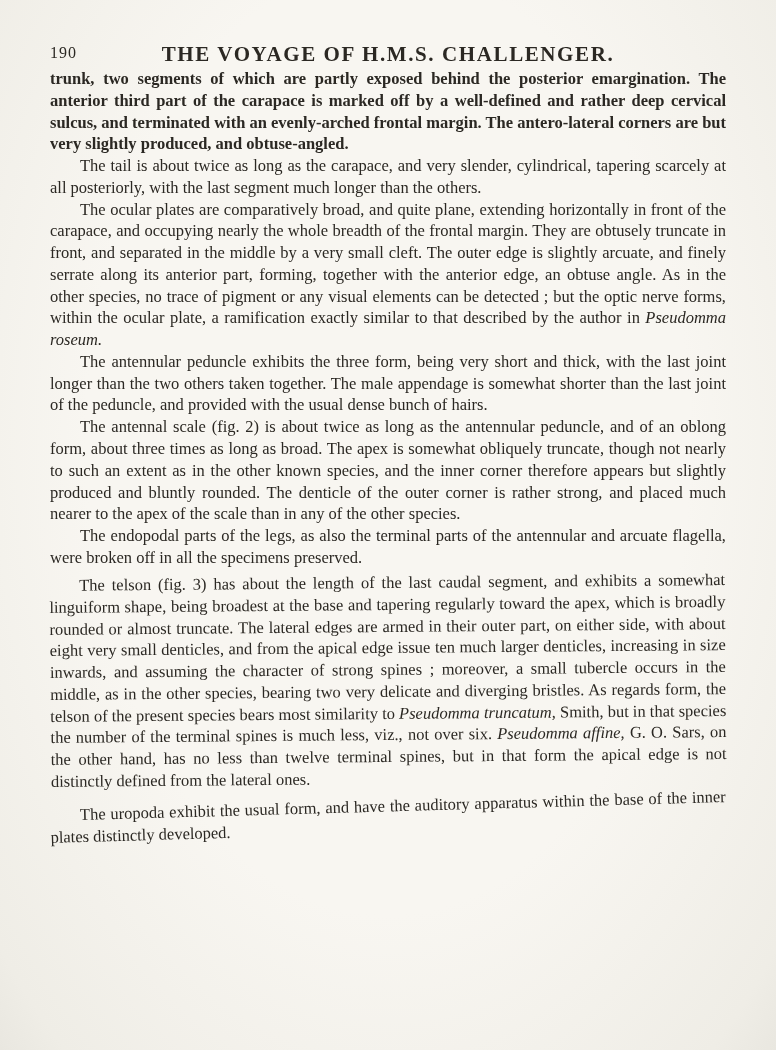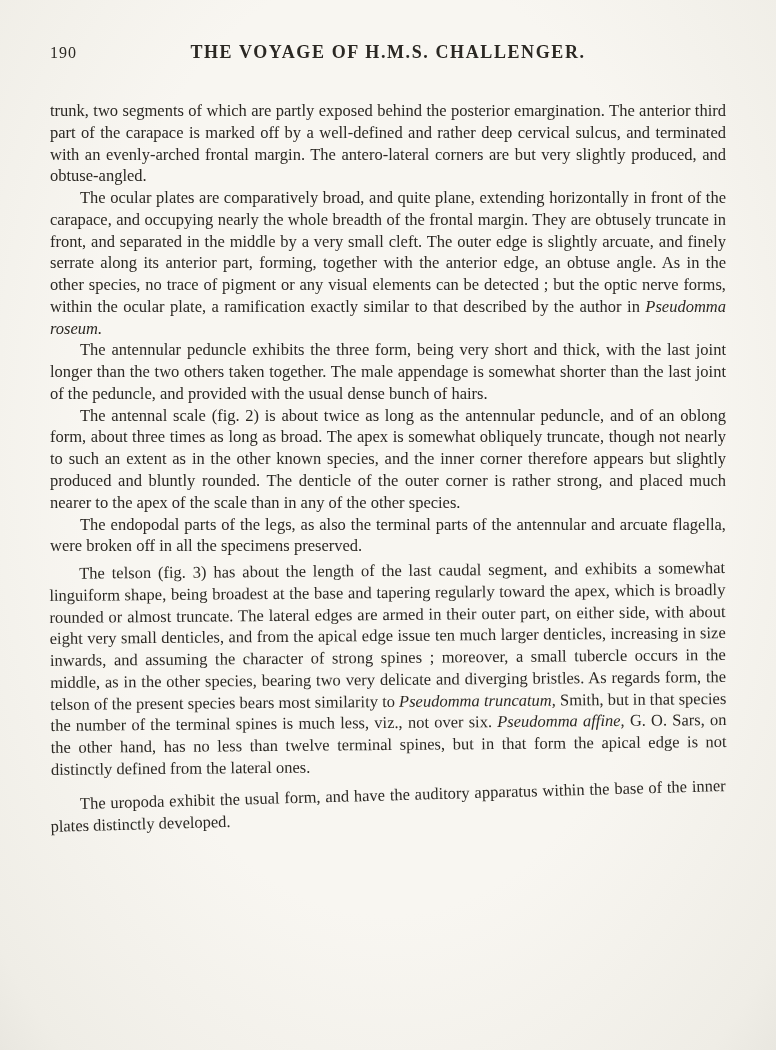--- a/index.html
+++ b/index.html
@@ -15,48 +15,49 @@
     width: 776px;
     height: 1050px;
     box-sizing: border-box;
     padding: 42px 50px 0 50px;
     color: #2b2823;
     background: radial-gradient(ellipse at 50% 42%, #f8f6f1 55%, #efede6 92%, #e9e7e0 100%);
   }
   .header {
     position: relative;
     height: 26px;
-    margin-bottom: 32px;
+    margin-bottom: 0;
   }
   .page-number {
     position: absolute;
     left: 0;
     top: 2px;
     font-size: 16px;
     letter-spacing: 1px;
   }
   .running-title {
     display: block;
     text-align: center;
-    font-size: 18px;
+    font-size: 21px;
     letter-spacing: 1.6px;
     font-weight: bold;
     font-stretch: normal;
   }
   .body-text {
     font-size: 16.5px;
     line-height: 1.32;
     text-align: justify;
   }
   .body-text p {
     margin: 0;
     text-indent: 30px;
   }
   .body-text p:first-child {
     text-indent: 0;
+    font-weight: bold;
   }
   .body-text p:nth-last-child(2) {
     transform: rotate(-0.5deg);
     transform-origin: 100% 50%;
   }
   .body-text p:last-child {
     transform: rotate(-1.6deg);
     transform-origin: 100% 50%;
   }
   .italic { font-style: italic; }
@@ -64,20 +65,21 @@
 </head>
 <body>
 
 <div class="page">
   <div class="header">
     <span class="page-number">190</span>
     <span class="running-title">THE VOYAGE OF H.M.S. CHALLENGER.</span>
   </div>
   <div class="body-text" id="page-body">
       <p><span>trunk, two segments of which are partly exposed behind the posterior emargination. The anterior third part of the carapace is marked off by a well-defined and rather deep cervical sulcus, and terminated with an evenly-arched frontal margin.  The antero-lateral corners are but very slightly produced, and obtuse-angled.</span></p>
+      <p><span>The tail is about twice as long as the carapace, and very slender, cylindrical, tapering scarcely at all posteriorly, with the last segment much longer than the others.</span></p>
       <p><span>The ocular plates are comparatively broad, and quite plane, extending horizontally in front of the carapace, and occupying nearly the whole breadth of the frontal margin. They are obtusely truncate in front, and separated in the middle by a very small cleft. The outer edge is slightly arcuate, and finely serrate along its anterior part, forming, together with the anterior edge, an obtuse angle.  As in the other species, no trace of pigment or any visual elements can be detected ; but the optic nerve forms, within the ocular plate, a ramification exactly similar to that described by the author in </span><span class="italic">Pseudomma roseum.</span></p>
       <p><span>The antennular peduncle exhibits the three form, being very short and thick, with the last joint longer than the two others taken together.  The male appendage is somewhat shorter than the last joint of the peduncle, and provided with the usual dense bunch of hairs.</span></p>
       <p><span>The antennal scale (fig. 2) is about twice as long as the antennular peduncle, and of an oblong form, about three times as long as broad.  The apex is somewhat obliquely truncate, though not nearly to such an extent as in the other known species, and the inner corner therefore appears but slightly produced and bluntly rounded.  The denticle of the outer corner is rather strong, and placed much nearer to the apex of the scale than in any of the other species.</span></p>
       <p><span>The endopodal parts of the legs, as also the terminal parts of the antennular and arcuate flagella, were broken off in all the specimens preserved.</span></p>
       <p><span>The telson (fig. 3) has about the length of the last caudal segment, and exhibits a somewhat linguiform shape, being broadest at the base and tapering regularly toward the apex, which is broadly rounded or almost truncate.  The lateral edges are armed in their outer part, on either side, with about eight very small denticles, and from the apical edge issue ten much larger denticles, increasing in size inwards, and assuming the character of strong spines ; moreover, a small tubercle occurs in the middle, as in the other species, bearing two very delicate and diverging bristles.  As regards form, the telson of the present species bears most similarity to </span><span class="italic">Pseudomma truncatum,</span><span> Smith, but in that species the number of the terminal spines is much less, viz., not over six.  </span><span class="italic">Pseudomma affine,</span><span> G. O. Sars, on the other hand, has no less than twelve terminal spines, but in that form the apical edge is not distinctly defined from the lateral ones.</span></p>
       <p><span>The uropoda exhibit the usual form, and have the auditory apparatus within the base of the inner plates distinctly developed.</span></p>
     </div>
 </div>
 
 </body></html>

